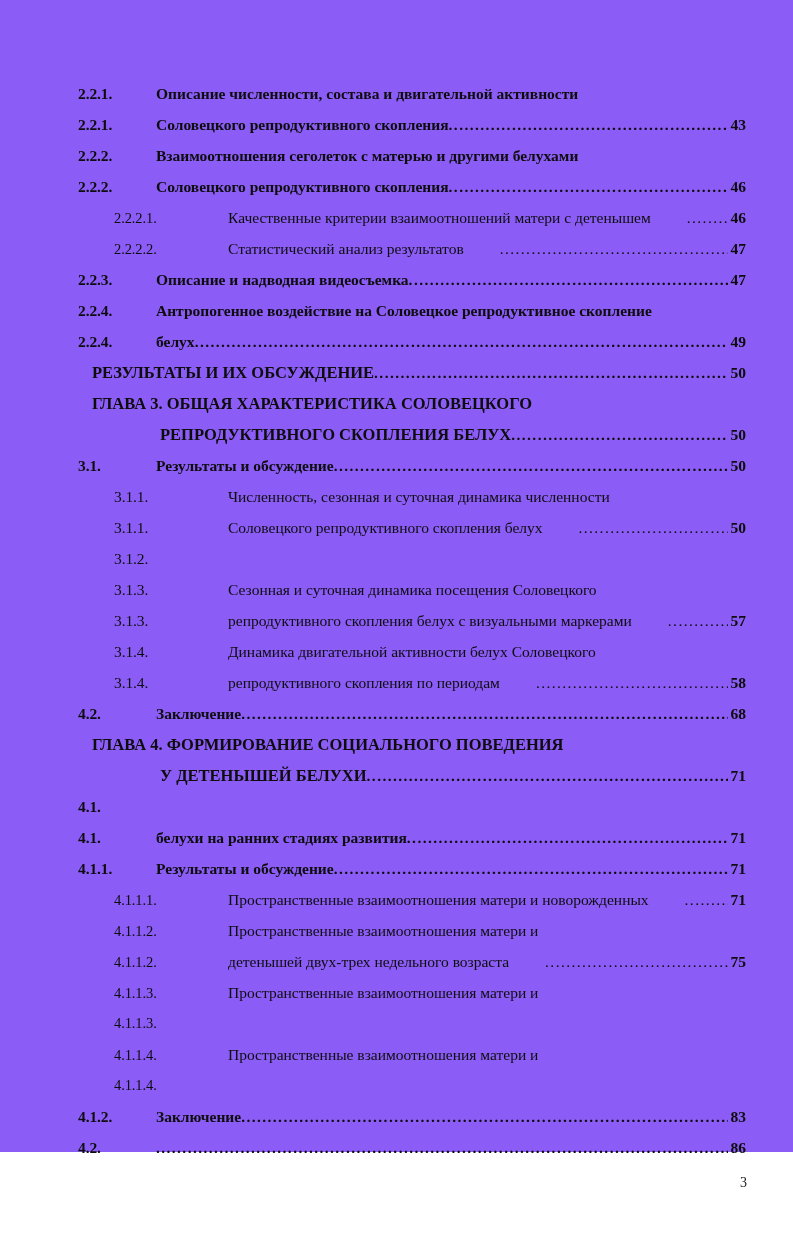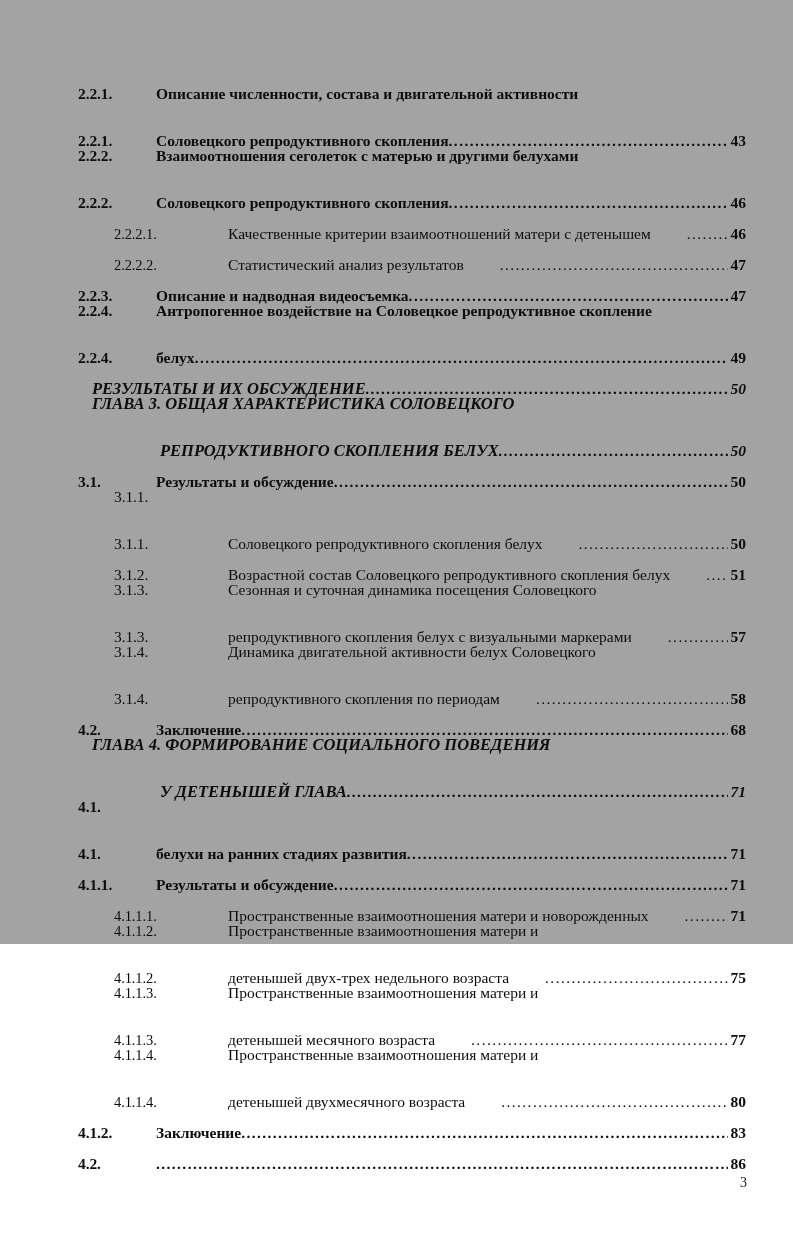--- a/index.html
+++ b/index.html
@@ -15,22 +15,22 @@
     font-family: "Liberation Serif", "DejaVu Serif", serif;
     color: #0d0d0d;
     overflow: hidden;
   }
 
   .page {
     position: absolute;
     left: 0;
     top: 0;
     width: 793px;
-    height: 944px;
-    background: #a3a3a3;
+    height: 1152px;
+    background: #8b5cf6;
   }
 
   .toc {
     position: absolute;
     left: 78px;
     top: 78px;
     width: 668px;
   }
 
   
@@ -83,36 +83,34 @@
   }
   .leader::before {
     content: "............................................................................................................................................................";
   }
 
   .pg {
     flex: 0 0 auto;
     text-align: right;
     font-size: 15.5px;
     padding-left: 2px;
-    margin-top: 16px;
   }
 
   
   .b { font-weight: bold; }
   .r { font-weight: normal; margin-left: 36px; }
 
   
   .line.cont .num { width: 78px; }
   .line.head {
     padding-left: 14px;
   }
   .line.head .body {
     font-size: 16.5px;
     font-weight: bold;
-    font-style: italic;
   }
   .line.head.indent {
     padding-left: 82px;
   }
   .line.head.indent .body {
     font-size: 16.5px;
   }
 
   .pageno {
     position: absolute;
@@ -235,38 +233,36 @@
           <span class="body">
             <span class="txt b">Результаты и обсуждение</span>
             <span class="leader b"></span>
             <span class="pg b">50</span>
           </span>
         </div>
       </div>
       <div class="entry">
         <div class="line">
           <span class="num r">3.1.1.</span>
+          <span class="body">
+            <span class="txt r">Численность, сезонная и суточная динамика численности</span>
+          </span>
         </div>
         <div class="line cont">
           <span class="num r">3.1.1.</span>
           <span class="body">
             <span class="txt r">Соловецкого репродуктивного скопления белух</span>
             <span class="leader r"></span>
             <span class="pg b">50</span>
           </span>
         </div>
       </div>
       <div class="entry">
         <div class="line">
           <span class="num r">3.1.2.</span>
-          <span class="body">
-            <span class="txt r">Возрастной состав Соловецкого репродуктивного скопления белух</span>
-            <span class="leader r"></span>
-            <span class="pg b">51</span>
-          </span>
         </div>
       </div>
       <div class="entry">
         <div class="line">
           <span class="num r">3.1.3.</span>
           <span class="body">
             <span class="txt r">Сезонная и суточная динамика посещения Соловецкого</span>
           </span>
         </div>
         <div class="line cont">
@@ -305,21 +301,21 @@
         </div>
       </div>
       <div class="entry">
         <div class="line head">
           <span class="body">
             <span class="txt b">ГЛАВА 4. ФОРМИРОВАНИЕ СОЦИАЛЬНОГО ПОВЕДЕНИЯ</span>
           </span>
         </div>
         <div class="line cont head indent">
           <span class="body">
-            <span class="txt b">У ДЕТЕНЫШЕЙ ГЛАВА</span>
+            <span class="txt b">У ДЕТЕНЫШЕЙ БЕЛУХИ</span>
             <span class="leader b"></span>
             <span class="pg b">71</span>
           </span>
         </div>
       </div>
       <div class="entry">
         <div class="line">
           <span class="num b">4.1.</span>
         </div>
         <div class="line cont">
@@ -369,41 +365,31 @@
       </div>
       <div class="entry">
         <div class="line">
           <span class="num r wide">4.1.1.3.</span>
           <span class="body">
             <span class="txt r">Пространственные взаимоотношения матери и</span>
           </span>
         </div>
         <div class="line cont">
           <span class="num r wide">4.1.1.3.</span>
-          <span class="body">
-            <span class="txt r">детенышей месячного возраста</span>
-            <span class="leader r"></span>
-            <span class="pg b">77</span>
-          </span>
         </div>
       </div>
       <div class="entry">
         <div class="line">
           <span class="num r wide">4.1.1.4.</span>
           <span class="body">
             <span class="txt r">Пространственные взаимоотношения матери и</span>
           </span>
         </div>
         <div class="line cont">
           <span class="num r wide">4.1.1.4.</span>
-          <span class="body">
-            <span class="txt r">детенышей двухмесячного возраста</span>
-            <span class="leader r"></span>
-            <span class="pg b">80</span>
-          </span>
         </div>
       </div>
       <div class="entry">
         <div class="line">
           <span class="num b">4.1.2.</span>
           <span class="body">
             <span class="txt b">Заключение</span>
             <span class="leader b"></span>
             <span class="pg b">83</span>
           </span>

